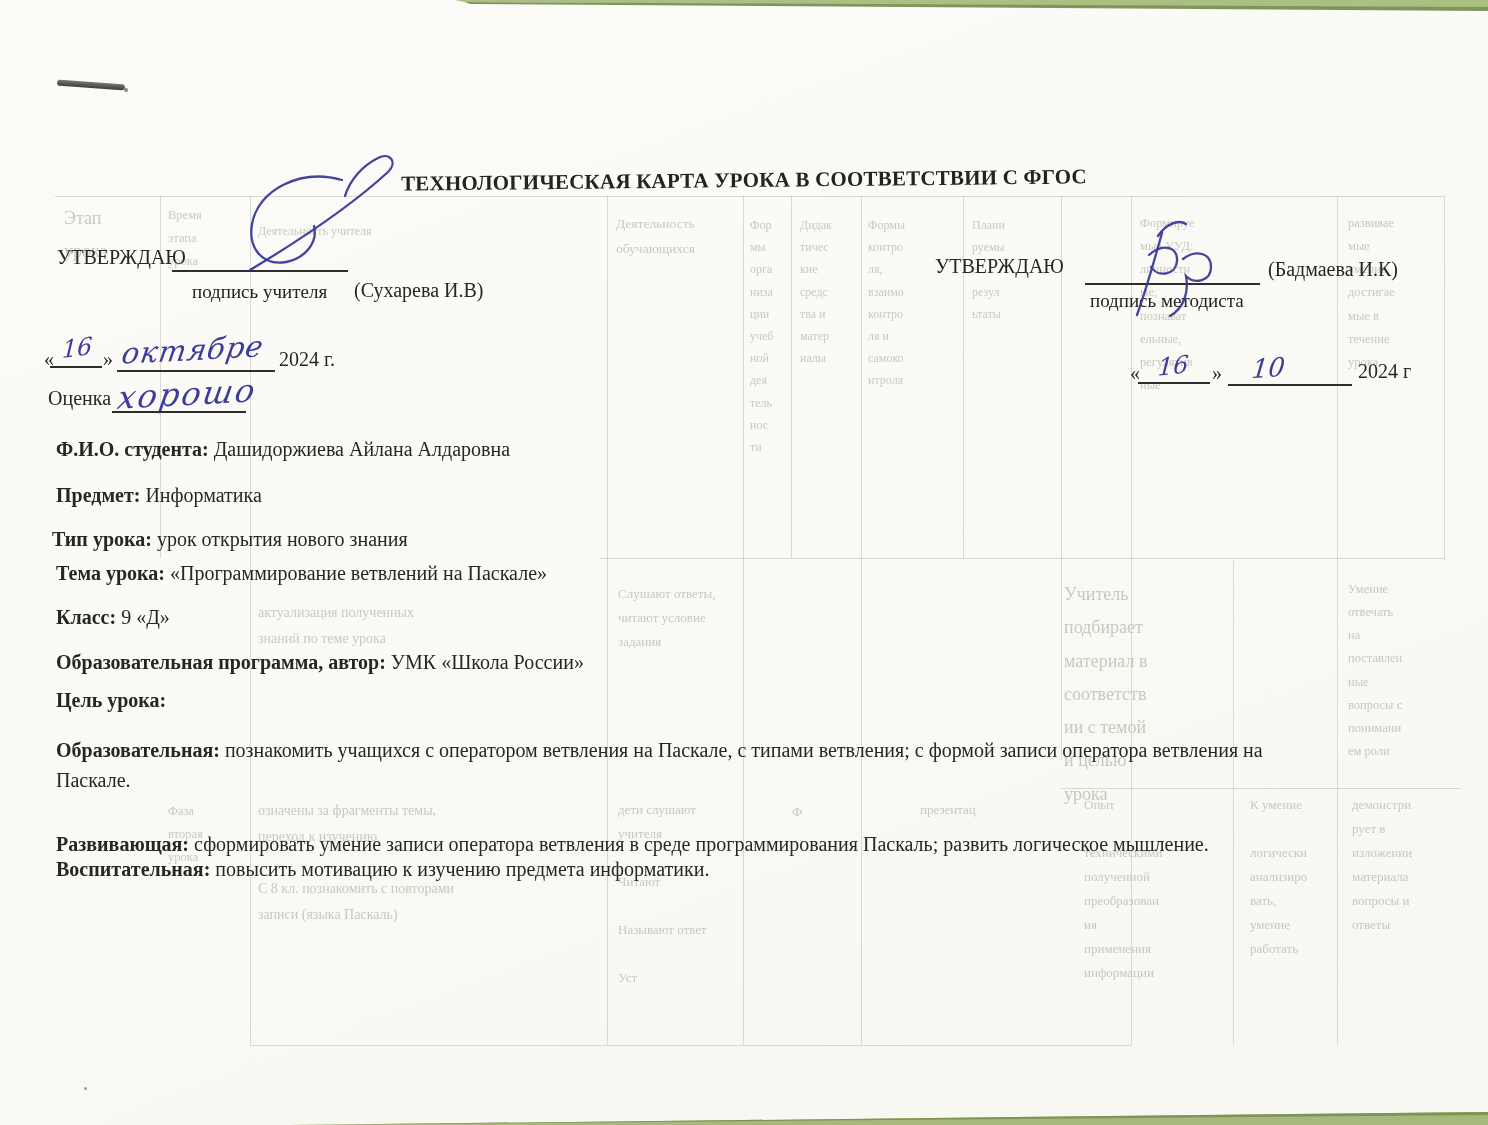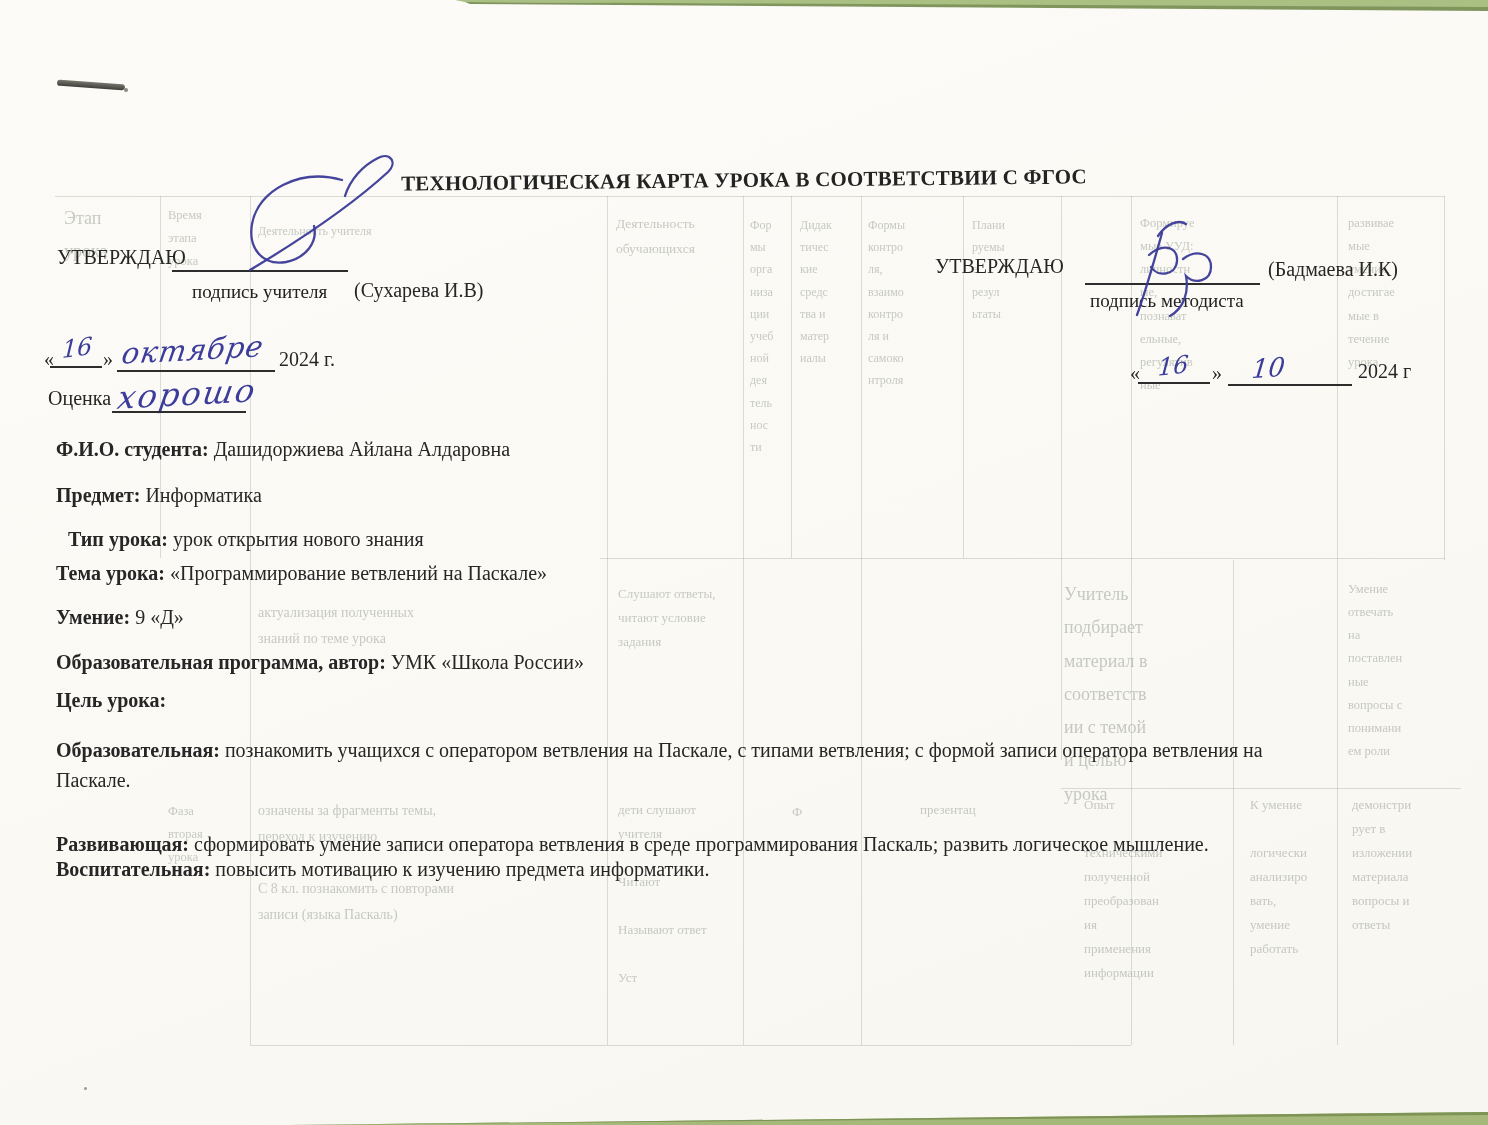--- a/index.html
+++ b/index.html
@@ -196,30 +196,30 @@
   <div class="abs doc-text" style="left:1358px;top:360px;">2024 г</div>
 
   <div class="abs doc-text" style="left:56px;top:438px;">
     <span class="b">Ф.И.О. студента:</span>
     <span>Дашидоржиева Айлана Алдаровна</span>
   </div>
   <div class="abs doc-text" style="left:56px;top:484px;">
     <span class="b">Предмет:</span>
     <span>Информатика</span>
   </div>
-  <div class="abs doc-text" style="left:68px;top:528px;">
+  <div class="abs doc-text" style="left:52px;top:528px;">
     <span class="b">Тип урока:</span>
     <span>урок открытия нового знания</span>
   </div>
   <div class="abs doc-text" style="left:56px;top:562px;">
     <span class="b">Тема урока:</span>
     <span>«Программирование ветвлений на Паскале»</span>
   </div>
   <div class="abs doc-text" style="left:56px;top:606px;">
-    <span class="b">Умение:</span>
+    <span class="b">Класс:</span>
     <span>9 «Д»</span>
   </div>
   <div class="abs doc-text" style="left:56px;top:651px;">
     <span class="b">Образовательная программа, автор:</span>
     <span>УМК «Школа России»</span>
   </div>
   <div class="abs doc-text b" style="left:56px;top:689px;">Цель урока:</div>
 
   <div class="abs doc-text" style="left:56px;top:735px;width:1408px;line-height:30px;">
     <span class="b">Образовательная:</span><span class="pre"> познакомить учащихся с оператором ветвления на Паскале, с типами ветвления; с формой записи оператора ветвления на

